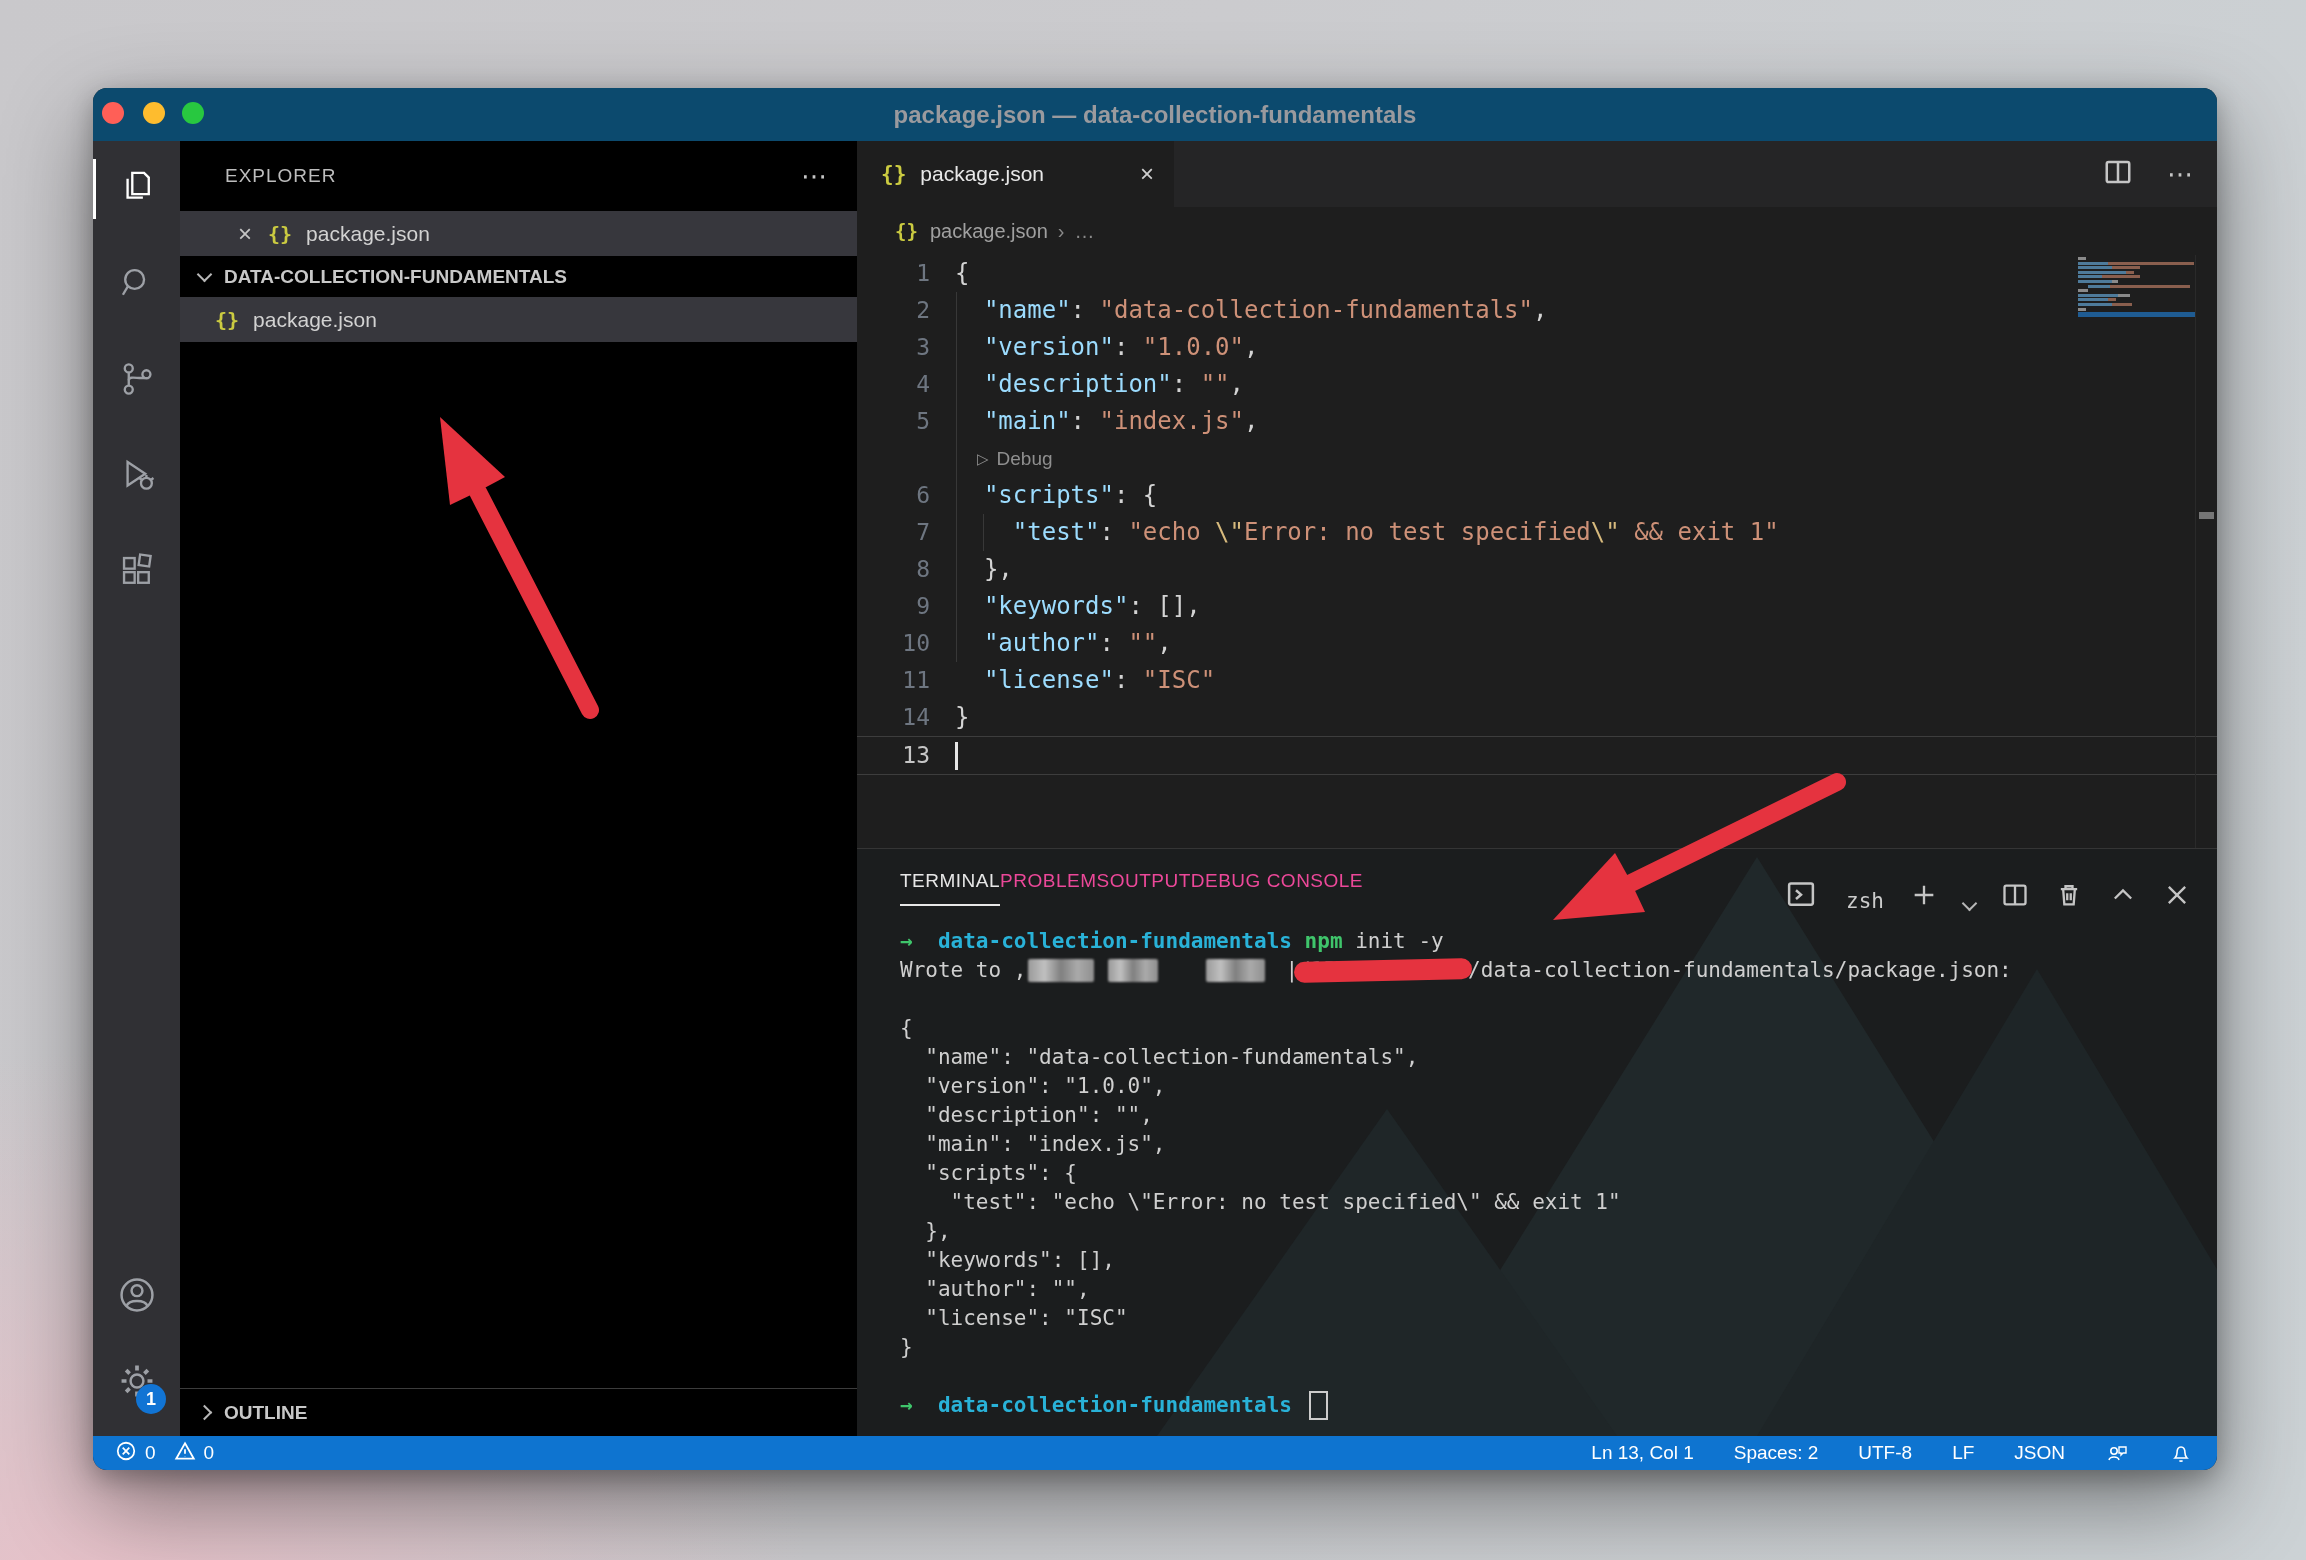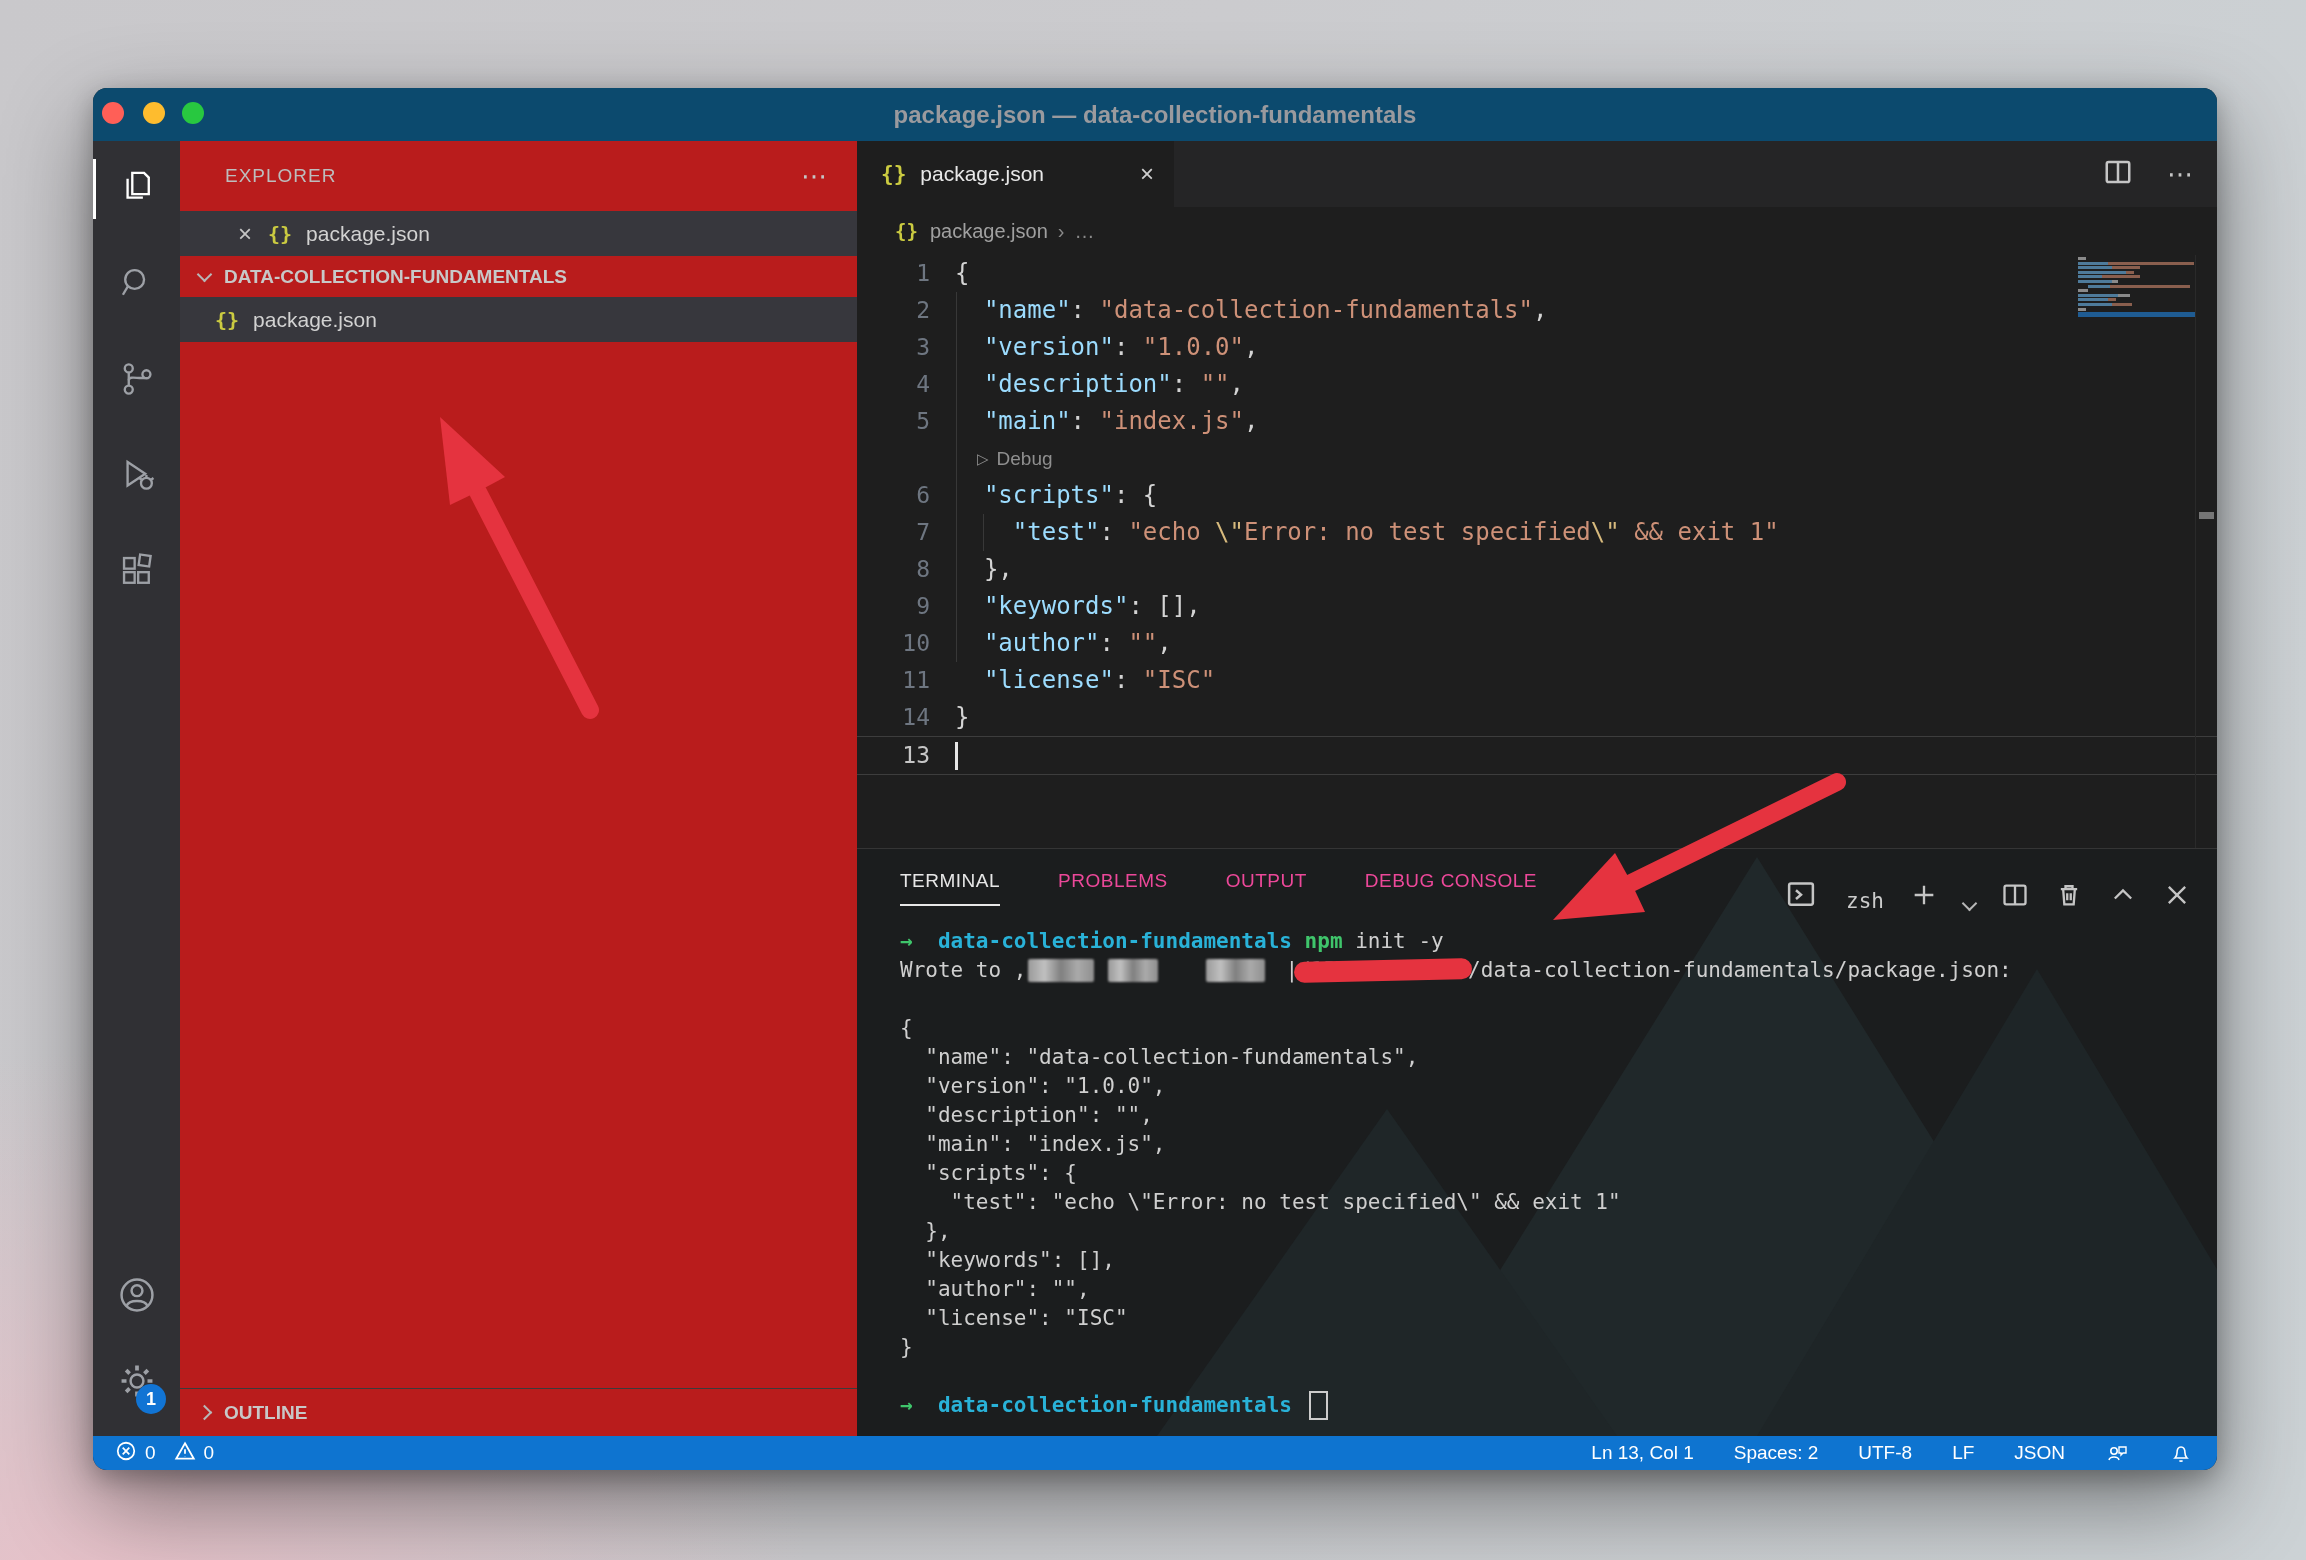--- a/index.html
+++ b/index.html
@@ -25,21 +25,21 @@
   
   .activitybar{width:87px;background:#303034;flex:0 0 auto;position:relative;display:flex;flex-direction:column;align-items:center}
   .ab-item{width:87px;height:96px;display:flex;align-items:center;justify-content:center;position:relative}
   .ab-item svg{stroke:#9da0a6;fill:none;stroke-width:2}
   .ab-item.active svg{stroke:#ffffff}
   .ab-item.active::before{content:"";position:absolute;left:0;top:18px;bottom:18px;width:3px;background:#fff}
   .ab-bottom{position:absolute;bottom:10px;left:0;width:87px;display:flex;flex-direction:column;align-items:center}
   .badge{position:absolute;right:14px;bottom:12px;min-width:30px;height:30px;border-radius:15px;
     color:#fff;font-size:18px;font-weight:bold;display:flex;align-items:center;justify-content:center}
   
-  .sidebar{width:677px;background:#b91c1c;flex:0 0 auto;display:flex;flex-direction:column;color:#cccccc;position:relative}
+  .sidebar{width:677px;background:#000000;flex:0 0 auto;display:flex;flex-direction:column;color:#cccccc;position:relative}
   .sb-header{height:70px;display:flex;align-items:center;padding:0 28px 0 45px;flex:0 0 auto}
   .sb-header .t{font-size:19px;letter-spacing:1px;color:#bdbdbd;flex:1}
   .sb-header .more{color:#c5c5c5;font-size:26px;letter-spacing:2px;cursor:default}
   .sb-sect{height:41px;display:flex;align-items:center;padding-left:13px;font-weight:bold;font-size:19px;color:#c8c8c8;flex:0 0 auto}
   .sb-sect .chev{margin:0 14px 4px 6px}
   .chev{display:inline-block;width:9px;height:9px;border-right:2px solid #b7b7b7;border-bottom:2px solid #b7b7b7;transform:rotate(45deg)}
   .chev.right{transform:rotate(-45deg)}
   .sb-row{height:45px;display:flex;align-items:center;font-size:21px;color:#d2d2d2;flex:0 0 auto}
   .sb-row.sel{background:#37373d}
   .close-x{color:#c5c5c5;font-size:24px;margin:0 16px 0 58px}
@@ -78,21 +78,21 @@
   .mm-k{background:#4e7b9b}.mm-s{background:#8a5f4e}.mm-p{background:#8a8a8a}.mm-gap{background:transparent}
   .mm-cur{height:5px;background:#1f5c93;width:118px;margin-top:1px}
   .ovr{position:absolute;right:0;top:0;bottom:0;width:21px;border-left:1px solid #2a2a2a}
   .ovr-thumb{position:absolute;right:3px;top:257px;width:15px;height:7px;background:#767676}
   
   .panel{height:587px;background:#1b1d1e;border-top:1px solid #353535;position:relative;flex:0 0 auto;overflow:hidden}
   .tri-bg{position:absolute;inset:0;overflow:hidden;pointer-events:none}
   .tri-bg .t1{position:absolute;left:540px;top:8px;width:720px;height:579px;background:#20282a;clip-path:polygon(50% 0,0 100%,100% 100%)}
   .tri-bg .t2{position:absolute;left:900px;top:120px;width:560px;height:467px;background:#1e2527;clip-path:polygon(50% 0,0 100%,100% 100%)}
   .tri-bg .t3{position:absolute;left:300px;top:260px;width:460px;height:327px;background:#1f2628;clip-path:polygon(50% 0,0 100%,100% 100%)}
-  .panel-tabs{height:64px;display:flex;align-items:center;padding-left:43px;gap:58px;position:relative;z-index:2}
+  .panel-tabs{height:64px;display:flex;align-items:center;padding-left:43px;position:relative;z-index:2}
   .ptab{font-size:19px;letter-spacing:.5px;color:#ec4899}
   .ptab.active{color:#e7e7e7;position:relative}
   .ptab.active::after{content:"";position:absolute;left:0;right:0;bottom:-14px;height:2.5px;background:#e7e7e7}
   .panel-actions{position:absolute;right:26px;top:0;height:64px;display:flex;align-items:flex-end;gap:26px;color:#c5c5c5;z-index:2}
   .panel-actions .zsh{font-size:21px;color:#cccccc;font-family:"DejaVu Sans Mono",monospace;margin-left:4px}
   .term{position:absolute;left:43px;top:78px;right:30px;bottom:0;font-family:"DejaVu Sans Mono",monospace;font-size:21px;z-index:2}
   .tline{height:29px;line-height:29px;white-space:pre;display:flex;align-items:center}
   .tt-g,.tt-g2{color:#3fc56b;font-weight:bold}
   .tt-c{color:#29b2d8;font-weight:bold}
   .tt-pl{color:#cfcfcf;font-weight:normal}

